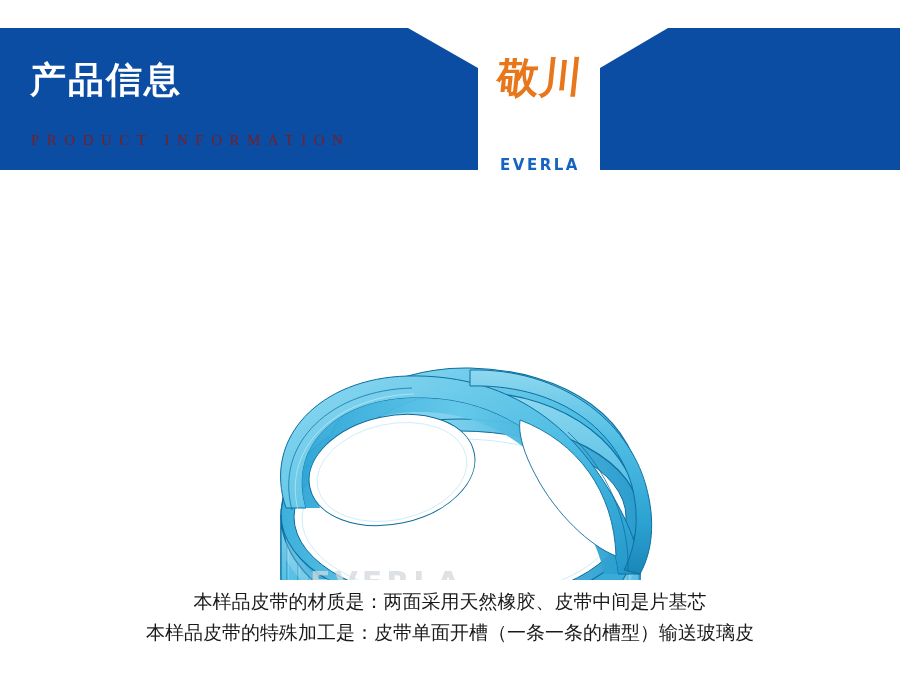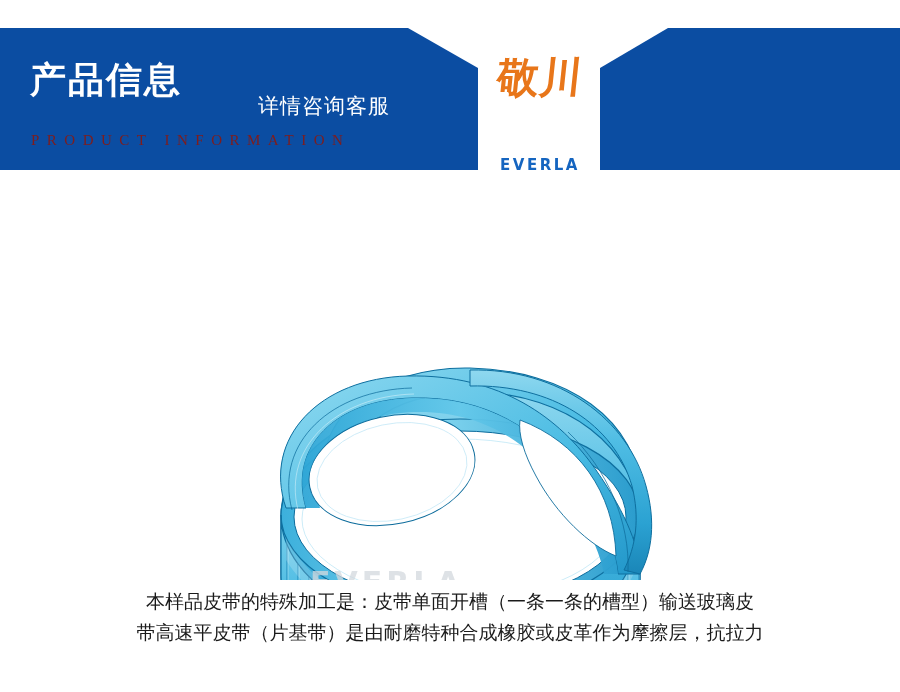--- a/index.html
+++ b/index.html
@@ -164,21 +164,20 @@
   }
 </style>
 </head>
 <body>
 
 <div class="banner">
   <div class="banner-left"></div>
   <div class="banner-right"></div>
 
   <div class="banner-title">产品信息</div>
-  <div class="banner-sub">详情咨询客服</div>
   <div class="banner-en">PRODUCT INFORMATION</div>
 
   <div class="banner-logo-zone">
     <div class="logo-wrap">
       <div class="logo-cn">敬川</div>
       <div class="logo-en">EVERLA</div>
     </div>
   </div>
 </div>
 
@@ -305,15 +304,15 @@
 
     <ellipse cx="470" cy="528" rx="160" ry="10" fill="#9fc6d8" opacity="0.18"></ellipse>
   </svg>
 
   <div class="watermark">
     <span>EVERLA</span><small>敬川</small>
   </div>
 </div>
 
 <div class="caption">
+  <span class="caption-line">本样品皮带的材质是：两面采用天然橡胶、皮带中间是片基芯</span>
   <span class="caption-line">本样品皮带的特殊加工是：皮带单面开槽（一条一条的槽型）输送玻璃皮</span>
-  <span class="caption-line">带高速平皮带（片基带）是由耐磨特种合成橡胶或皮革作为摩擦层，抗拉力</span>
 </div>
 
 </body></html>

